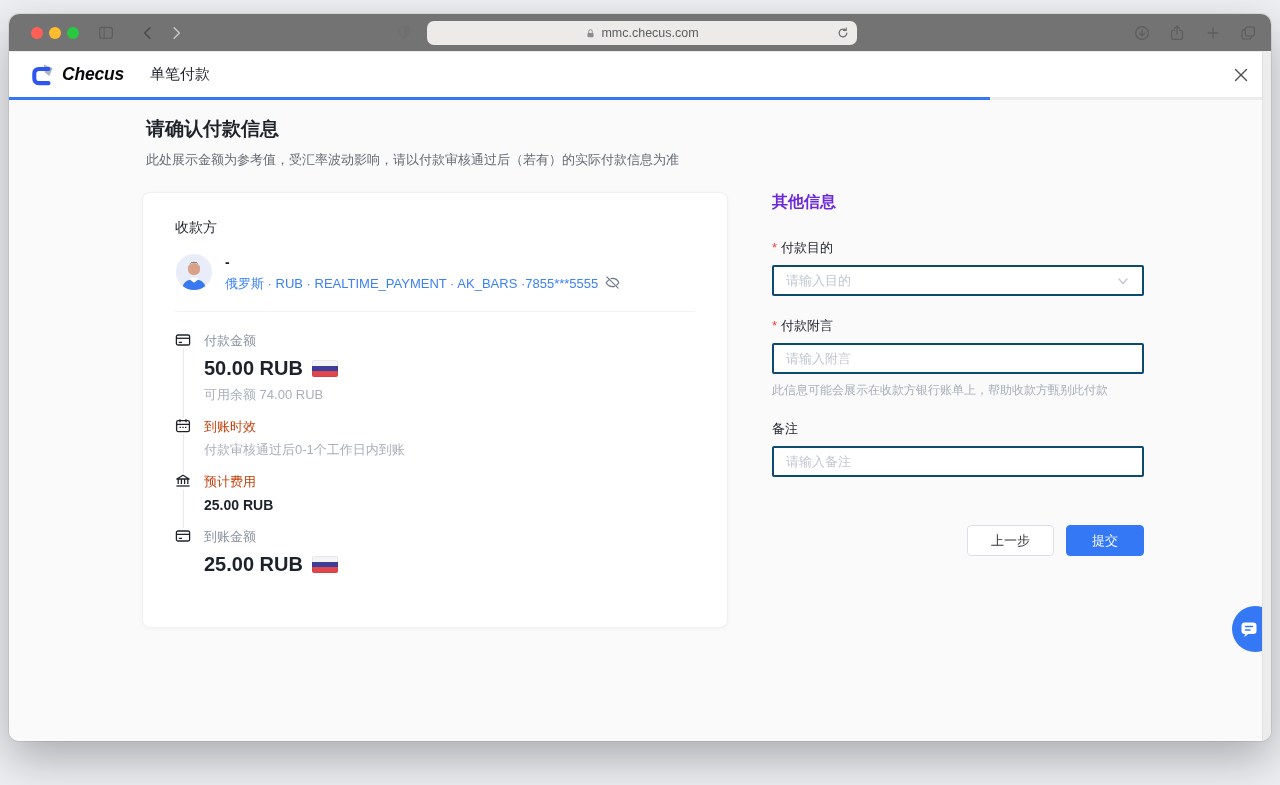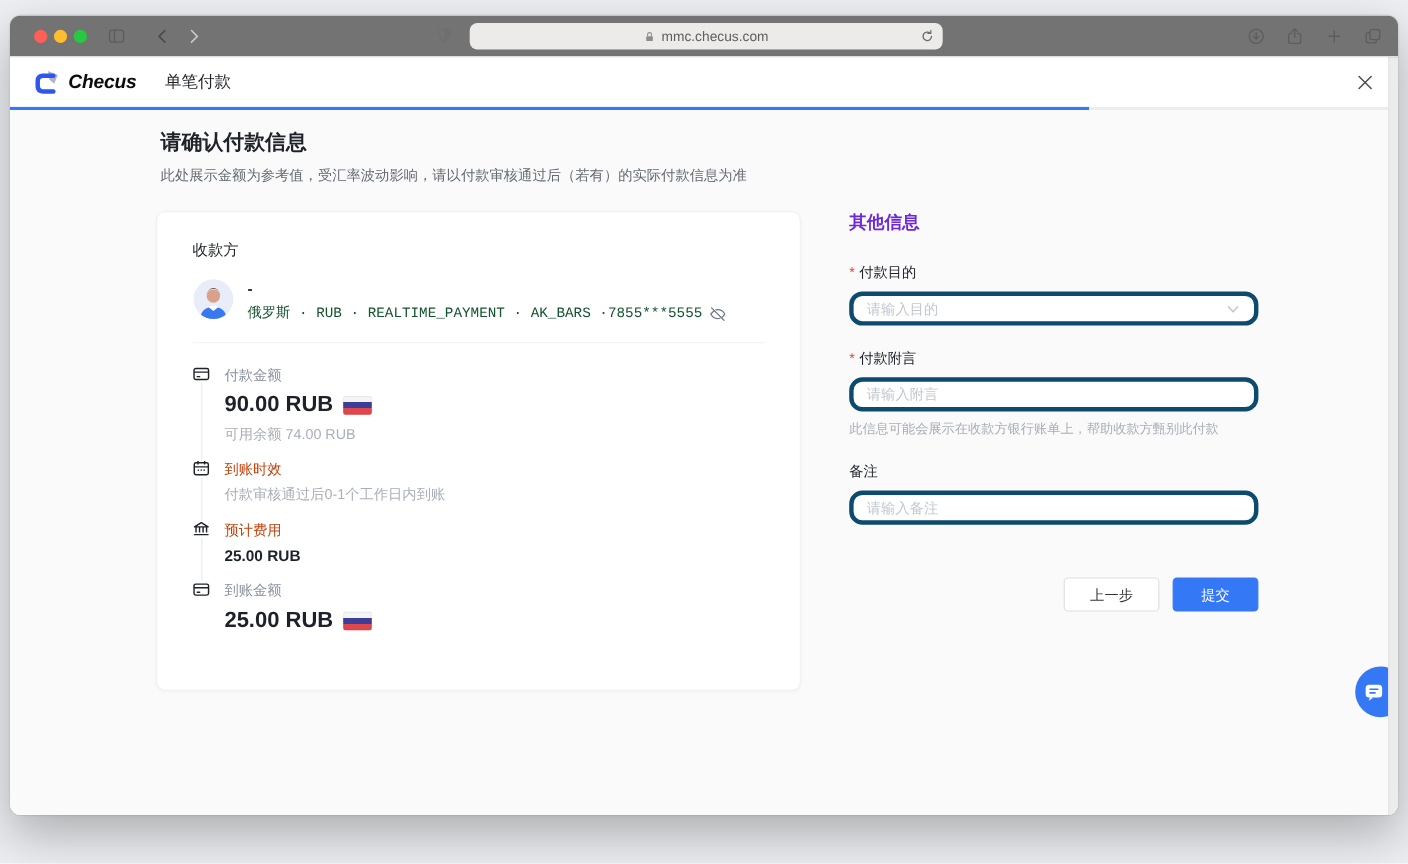--- a/index.html
+++ b/index.html
@@ -62,21 +62,21 @@
 
   
   .card { position:absolute; left:133px; top:92px; width:586px; height:436px;
     background:#fff; border:1px solid #f0f0f0; border-radius:8px;
     box-shadow:0 1px 4px rgba(0,0,0,.03); padding:26px 32px; }
   .payee-label { font-size:14px; color:#1f2329; }
   .payee-row { display:flex; margin-top:16px; align-items:flex-start; }
   .avatar { width:38px; height:38px; flex:0 0 auto; }
   .payee-info { margin-left:12px; padding-top:1px; }
   .payee-name { font-size:14px; font-weight:700; color:#1f2329; line-height:16px; }
-  .payee-details { font-size:13px; color:#14532d; margin-top:5px; display:flex; align-items:flex-end;font-family:Liberation Mono, monospace; }
+  .payee-details { font-size:13px; color:#3b82f6; margin-top:5px; display:flex; align-items:flex-start; }
   .eye-ic { width:15px; height:15px; margin-left:7px; color:#6b7785; }
   .eye-ic svg { width:100%; height:100%; }
   .divider { height:1px; background:#f2f3f5; margin:18px 0 20px; }
 
   .timeline { position:relative; }
   .t-line { position:absolute; left:7.5px; top:10px; width:1px; height:200px; background:#e8eaed; }
   .t-row { display:flex; margin-bottom:14px; position:relative; }
   .t-icon { width:16px; height:16px; flex:0 0 auto; background:#fff; z-index:1; color:#1f2329; }
   .t-icon svg { width:100%; height:100%; }
   .t-body { margin-left:13px; }
@@ -90,21 +90,21 @@
   .flag-ru { display:inline-block; width:26px; height:17px; margin-left:9px; border-radius:2px;
     background:linear-gradient(#f5f5f7 0 33.3%, #3d3e99 33.3% 66.6%, #e0474c 66.6% 100%);
     box-shadow:inset 0 0 0 1px rgba(0,0,0,.06); }
 
   
   .side-panel { position:absolute; left:763px; top:92px; width:372px; }
   .form-title { font-size:16px; font-weight:700; color:#6d28d9; margin-bottom:26px; }
   .fgroup { margin-bottom:21px; }
   .flabel { font-size:13px; color:#1d2129; margin-bottom:8px; }
   .req { color:#f53f3f; margin-right:4px; }
-  .control { height:31px; border:4px solid #0c4a6e; border-radius:12px; background:#fff;
+  .control { height:31px; border:2px solid #0c4a6e; border-radius:2px; background:#fff;
     display:flex; align-items:center; padding:0 12px; }
   .control .ph { font-size:13px; color:#c2c7d0; flex:1; }
   .chev { width:14px; height:14px; color:#c2c7d0; }
   .chev svg { width:100%; height:100%; }
   .control input { border:none; outline:none; width:100%; font-size:13px; color:#1d2129;
     font-family:inherit; background:transparent; }
   .control input::placeholder { color:#c2c7d0; }
   .helper { font-size:12px; color:#a9aeb8; margin-top:8px; }
   .btn-row { display:flex; justify-content:flex-end; gap:12px; margin-top:48px; }
   .btn { height:31px; border-radius:4px; font-size:13px; display:flex; align-items:center;
@@ -264,21 +264,21 @@
               <span class="t-icon">
                 <svg viewBox="0 0 16 16" fill="none" stroke="currentColor" stroke-width="1.3">
                     <rect x="1.4" y="3" width="13.2" height="10" rx="1.6"></rect>
                     <line x1="1.4" y1="6.3" x2="14.6" y2="6.3"></line>
                     <line x1="3.8" y1="10.4" x2="7" y2="10.4"></line>
                   </svg>
               </span>
               <div class="t-body">
                 <div class="t-label muted">付款金额</div>
                 <div class="amount-lg">
-                  <span>90.00 RUB</span>
+                  <span>50.00 RUB</span>
                   <span class="flag-ru"></span>
                 </div>
                 <div class="t-note">可用余额 74.00 RUB</div>
               </div>
             </div>
 
             <div class="t-row">
               <span class="t-icon">
                 <svg viewBox="0 0 16 16" fill="none" stroke="currentColor" stroke-width="1.3">
                     <rect x="1.6" y="2.6" width="12.8" height="11" rx="1.6"></rect>

